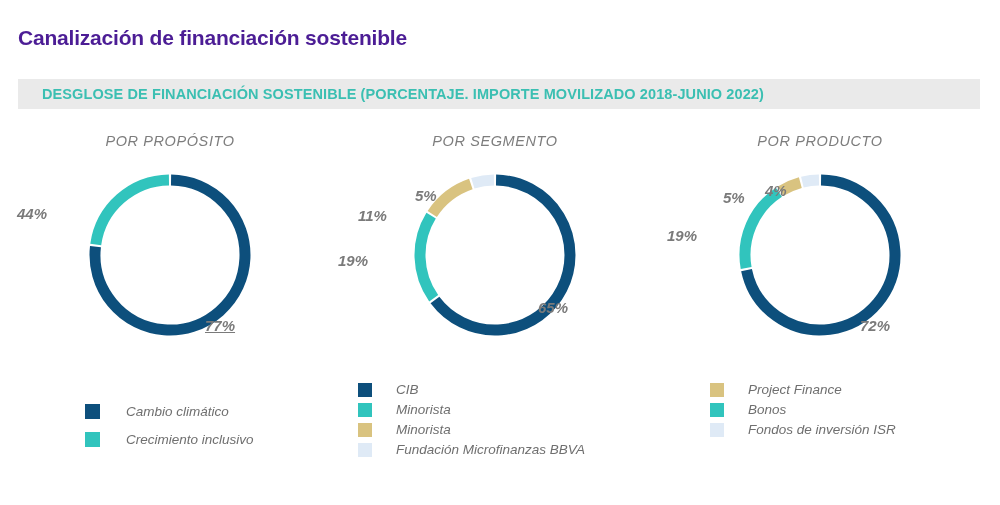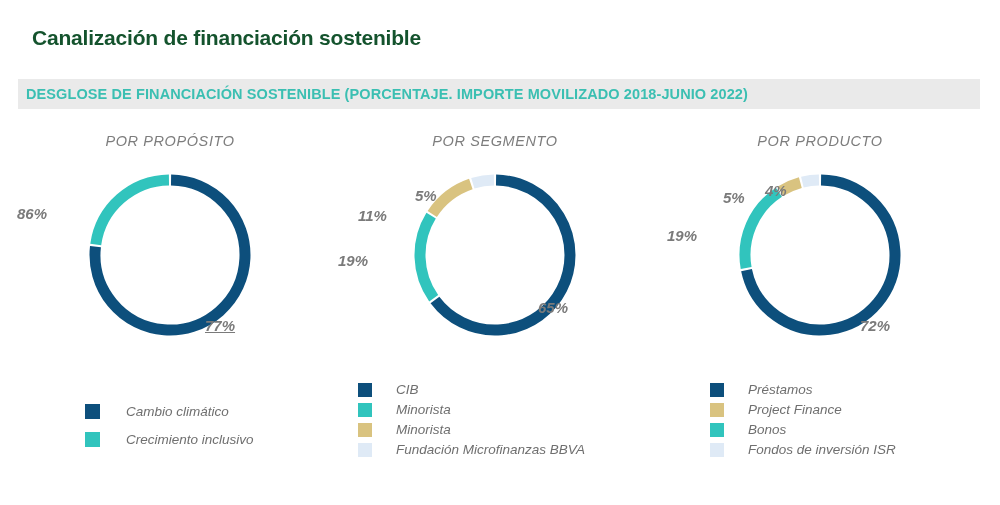--- a/index.html
+++ b/index.html
@@ -20,38 +20,37 @@
     height: 505px;
     background: #ffffff;
   }
   
   .page-title {
     position: absolute;
     left: 18px;
     top: 26px;
     font-size: 21px;
     font-weight: bold;
-    color: #14532d;
+    color: #4c1d95;
     letter-spacing: -0.2px;
     white-space: nowrap;
-    margin-left: 14px;
   }
   
   .subtitle-band {
     position: absolute;
     left: 18px;
     top: 79px;
     width: 962px;
     height: 30px;
     background: #eaeaea;
     display: flex;
     align-items: center;
   }
   .subtitle-text {
-    padding-left: 8px;
+    padding-left: 24px;
     font-size: 14.5px;
     font-weight: bold;
     color: #3bbfb2;
     letter-spacing: 0.1px;
     white-space: nowrap;
   }
   
   .charts {
     position: absolute;
     left: 0;
@@ -149,21 +148,21 @@
   <div class="charts">
 
     <div class="chart-col col-1">
       <div class="chart-heading">POR PROPÓSITO</div>
       <div class="donut-wrap">
         <svg class="donut-svg" width="176" height="176" viewBox="0 0 176 176">
             <path d="M 89.0471635254359 13.007310699302181 A 75 75 0 1 1 13.467406062955263 79.63983008452566" fill="none" stroke="#0d4f7c" stroke-width="11" stroke-linecap="butt"></path>
             <path d="M 13.72989484438223 77.56201742799509 A 75 75 0 0 1 86.9528364745641 13.007310699302181" fill="none" stroke="#31c4bd" stroke-width="11" stroke-linecap="butt"></path>
           </svg>
       <div class="slice-label" style="left: 200px; top: 150px; text-decoration: underline;">77%</div>
-          <div class="slice-label" style="left: 12px; top: 38px;">86%</div>
+          <div class="slice-label" style="left: 12px; top: 38px;">44%</div>
         </div>
     </div>
 
     <div class="chart-col col-2">
       <div class="chart-heading">POR SEGMENTO</div>
       <div class="donut-wrap">
         <svg class="donut-svg" width="176" height="176" viewBox="0 0 176 176">
             <path d="M 89.0471635254359 13.007310699302181 A 75 75 0 1 1 27.945147178844998 132.92676988866896" fill="none" stroke="#0d4f7c" stroke-width="11" stroke-linecap="butt"></path>
             <path d="M 26.714132624865364 131.2324237127345 A 75 75 0 0 1 24.120479939271384 48.70105705224413" fill="none" stroke="#31c4bd" stroke-width="11" stroke-linecap="butt"></path>
             <path d="M 25.242676490577864 46.932758238058746 A 75 75 0 0 1 63.83007285771159 17.001305491322796" fill="none" stroke="#d9c380" stroke-width="11" stroke-linecap="butt"></path>
@@ -217,24 +216,20 @@
         <span class="legend-swatch" style="background: rgb(217, 195, 128);"></span>
         <span class="legend-label">Minorista</span>
       </div>
       <div class="legend-row">
         <span class="legend-swatch" style="background: rgb(223, 234, 246);"></span>
         <span class="legend-label">Fundación Microfinanzas BBVA</span>
       </div>
     </div>
   <div class="legend leg-3">
       <div class="legend-row">
-        <span class="legend-swatch" style="background: rgb(13, 79, 124);"></span>
-        <span class="legend-label">Préstamos</span>
-      </div>
-      <div class="legend-row">
         <span class="legend-swatch" style="background: rgb(217, 195, 128);"></span>
         <span class="legend-label">Project Finance</span>
       </div>
       <div class="legend-row">
         <span class="legend-swatch" style="background: rgb(49, 196, 189);"></span>
         <span class="legend-label">Bonos</span>
       </div>
       <div class="legend-row">
         <span class="legend-swatch" style="background: rgb(223, 234, 246);"></span>
         <span class="legend-label">Fondos de inversión ISR</span>

